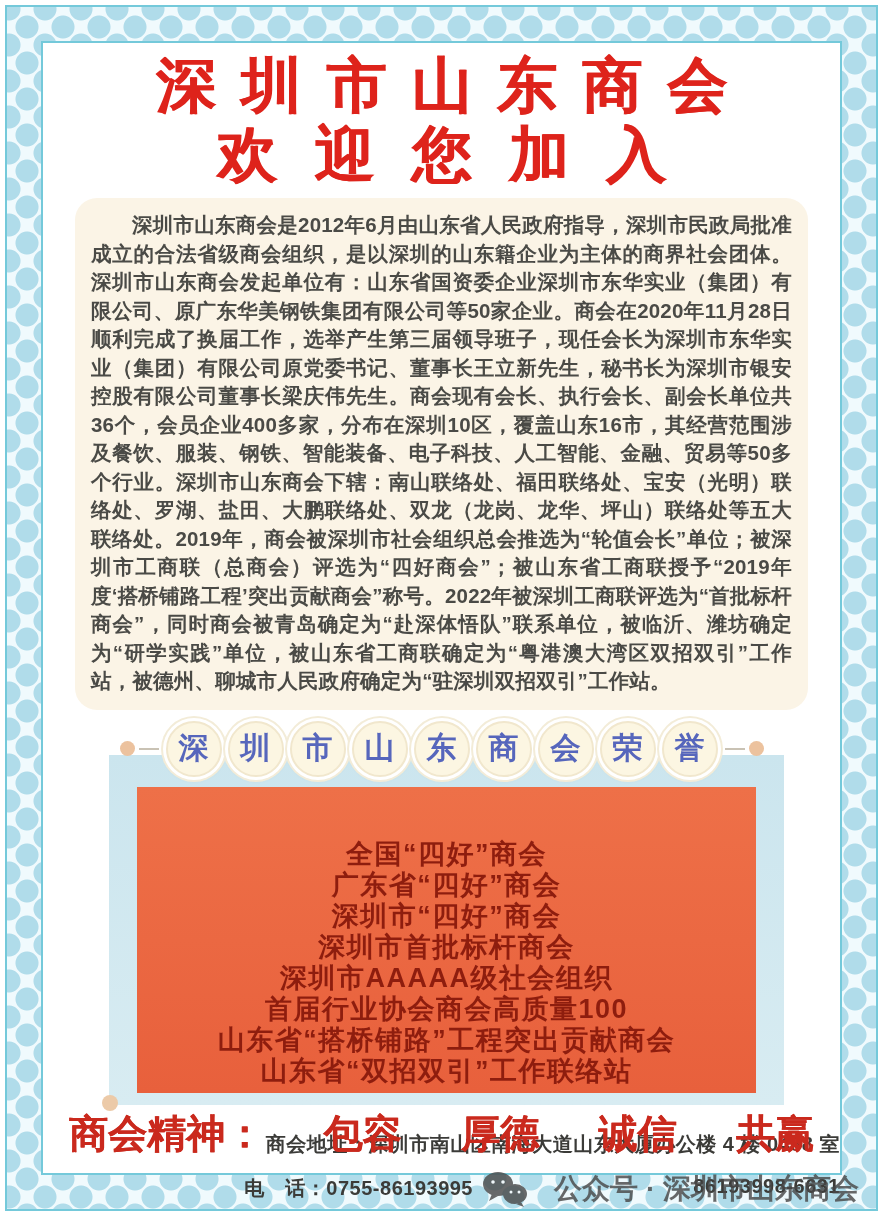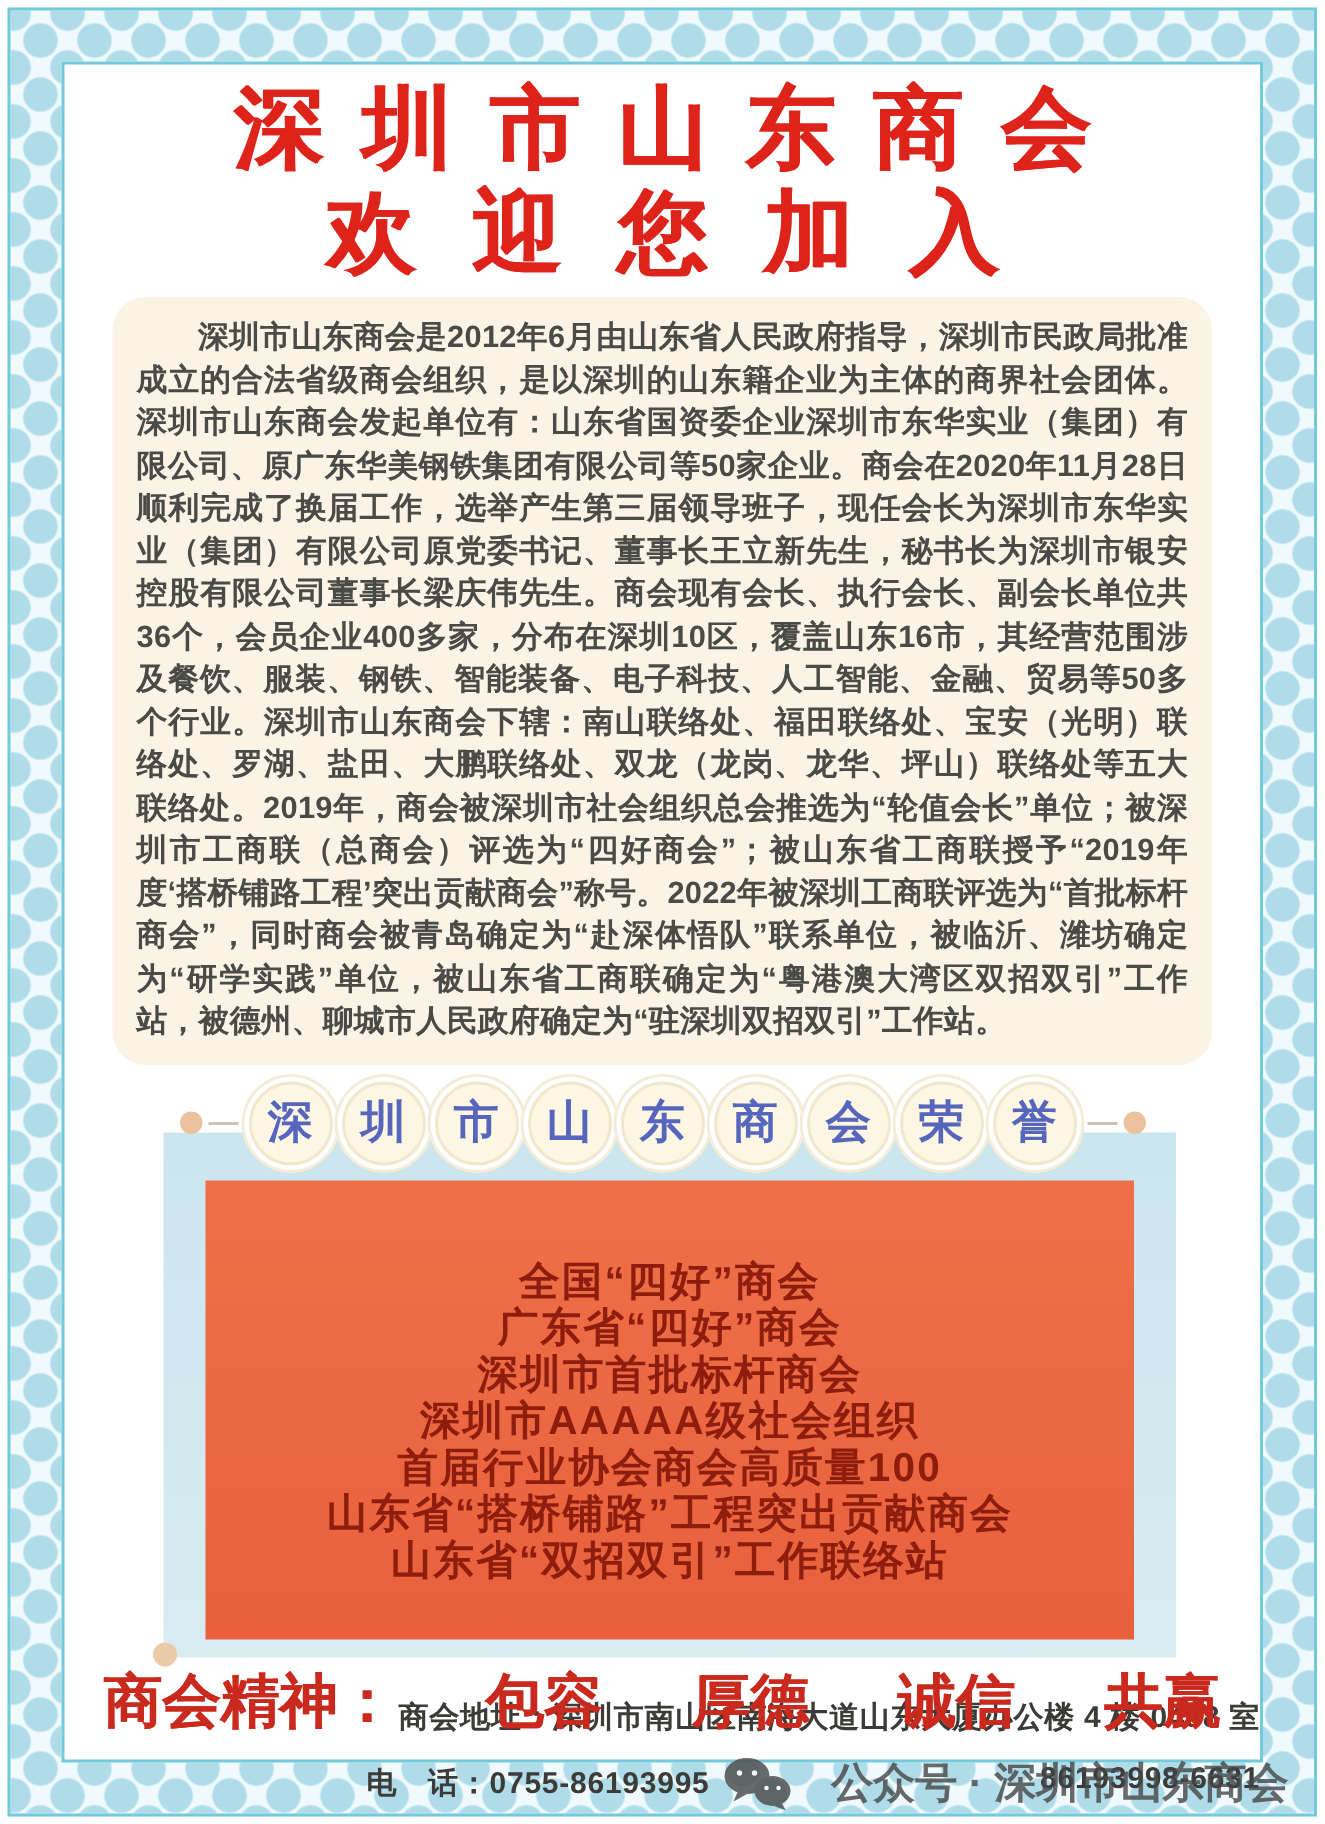--- a/index.html
+++ b/index.html
@@ -143,20 +143,21 @@
       <span class="hchar">荣</span>
       <span class="hchar">誉</span>
       <span class="deco-dash"></span>
       <span class="deco-dot"></span>
     </div>
 
     <div class="honor-panel">
       <div class="honor-box">
         <div class="honor-line">全国“四好”商会</div>
         <div class="honor-line">广东省“四好”商会</div>
+        <div class="honor-line">深圳市“四好”商会</div>
         <div class="honor-line">深圳市首批标杆商会</div>
         <div class="honor-line">深圳市AAAAA级社会组织</div>
         <div class="honor-line">首届行业协会商会高质量100</div>
         <div class="honor-line">山东省“搭桥铺路”工程突出贡献商会</div>
         <div class="honor-line">山东省“双招双引”工作联络站</div>
       </div>
       <span class="panel-corner-dot"></span>
     </div>
 
     <div class="contact">

